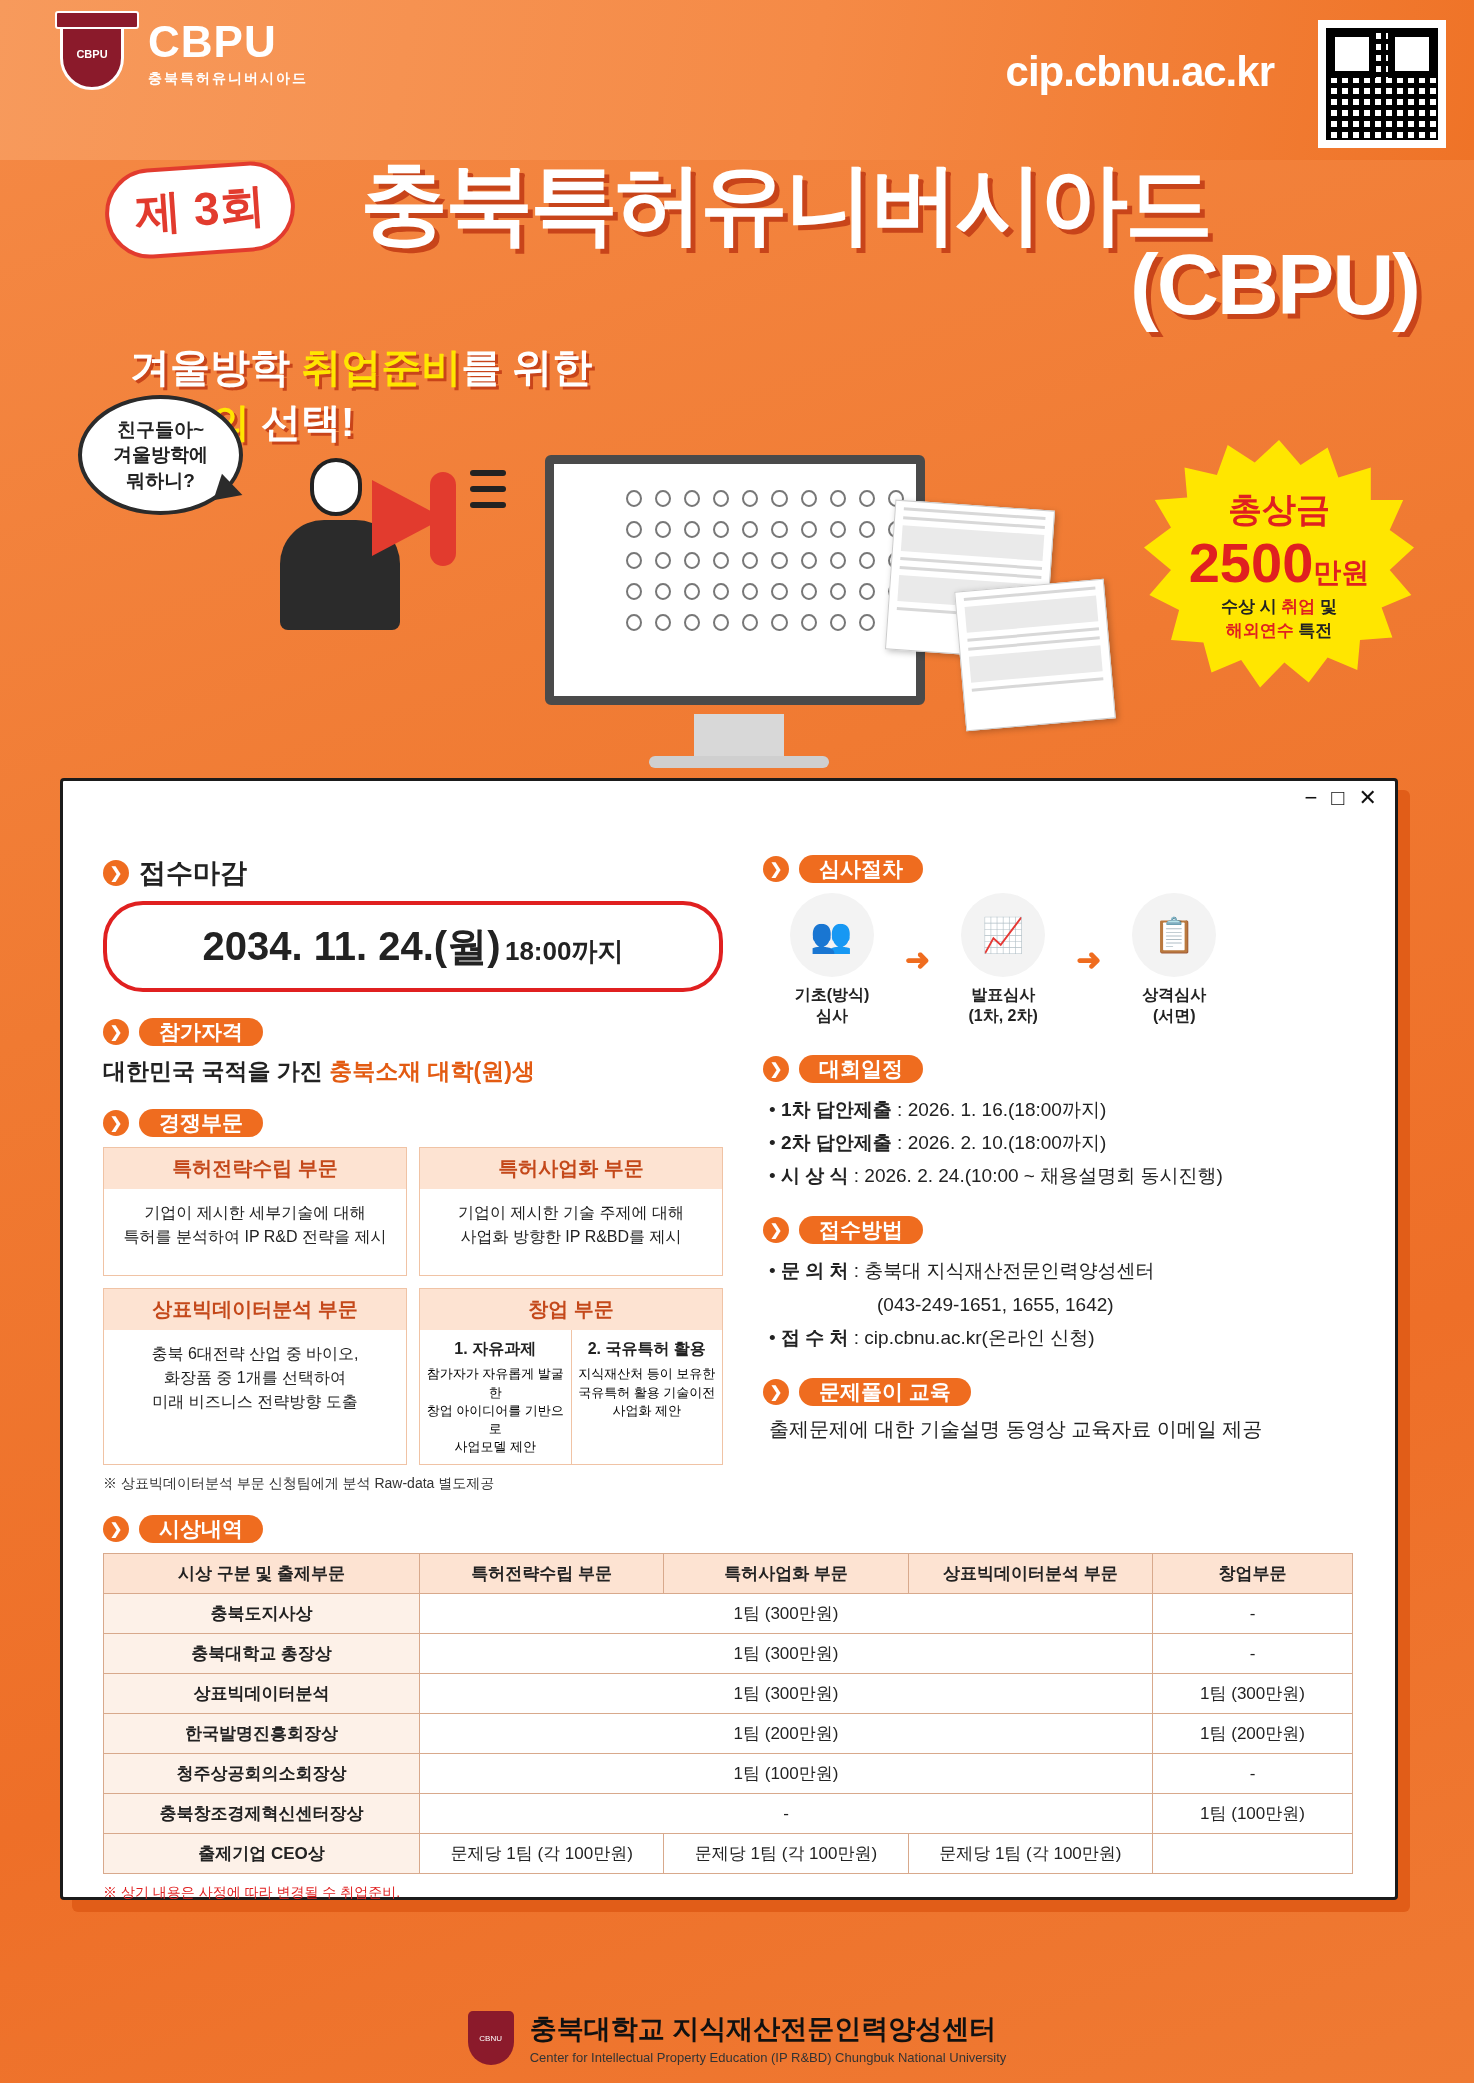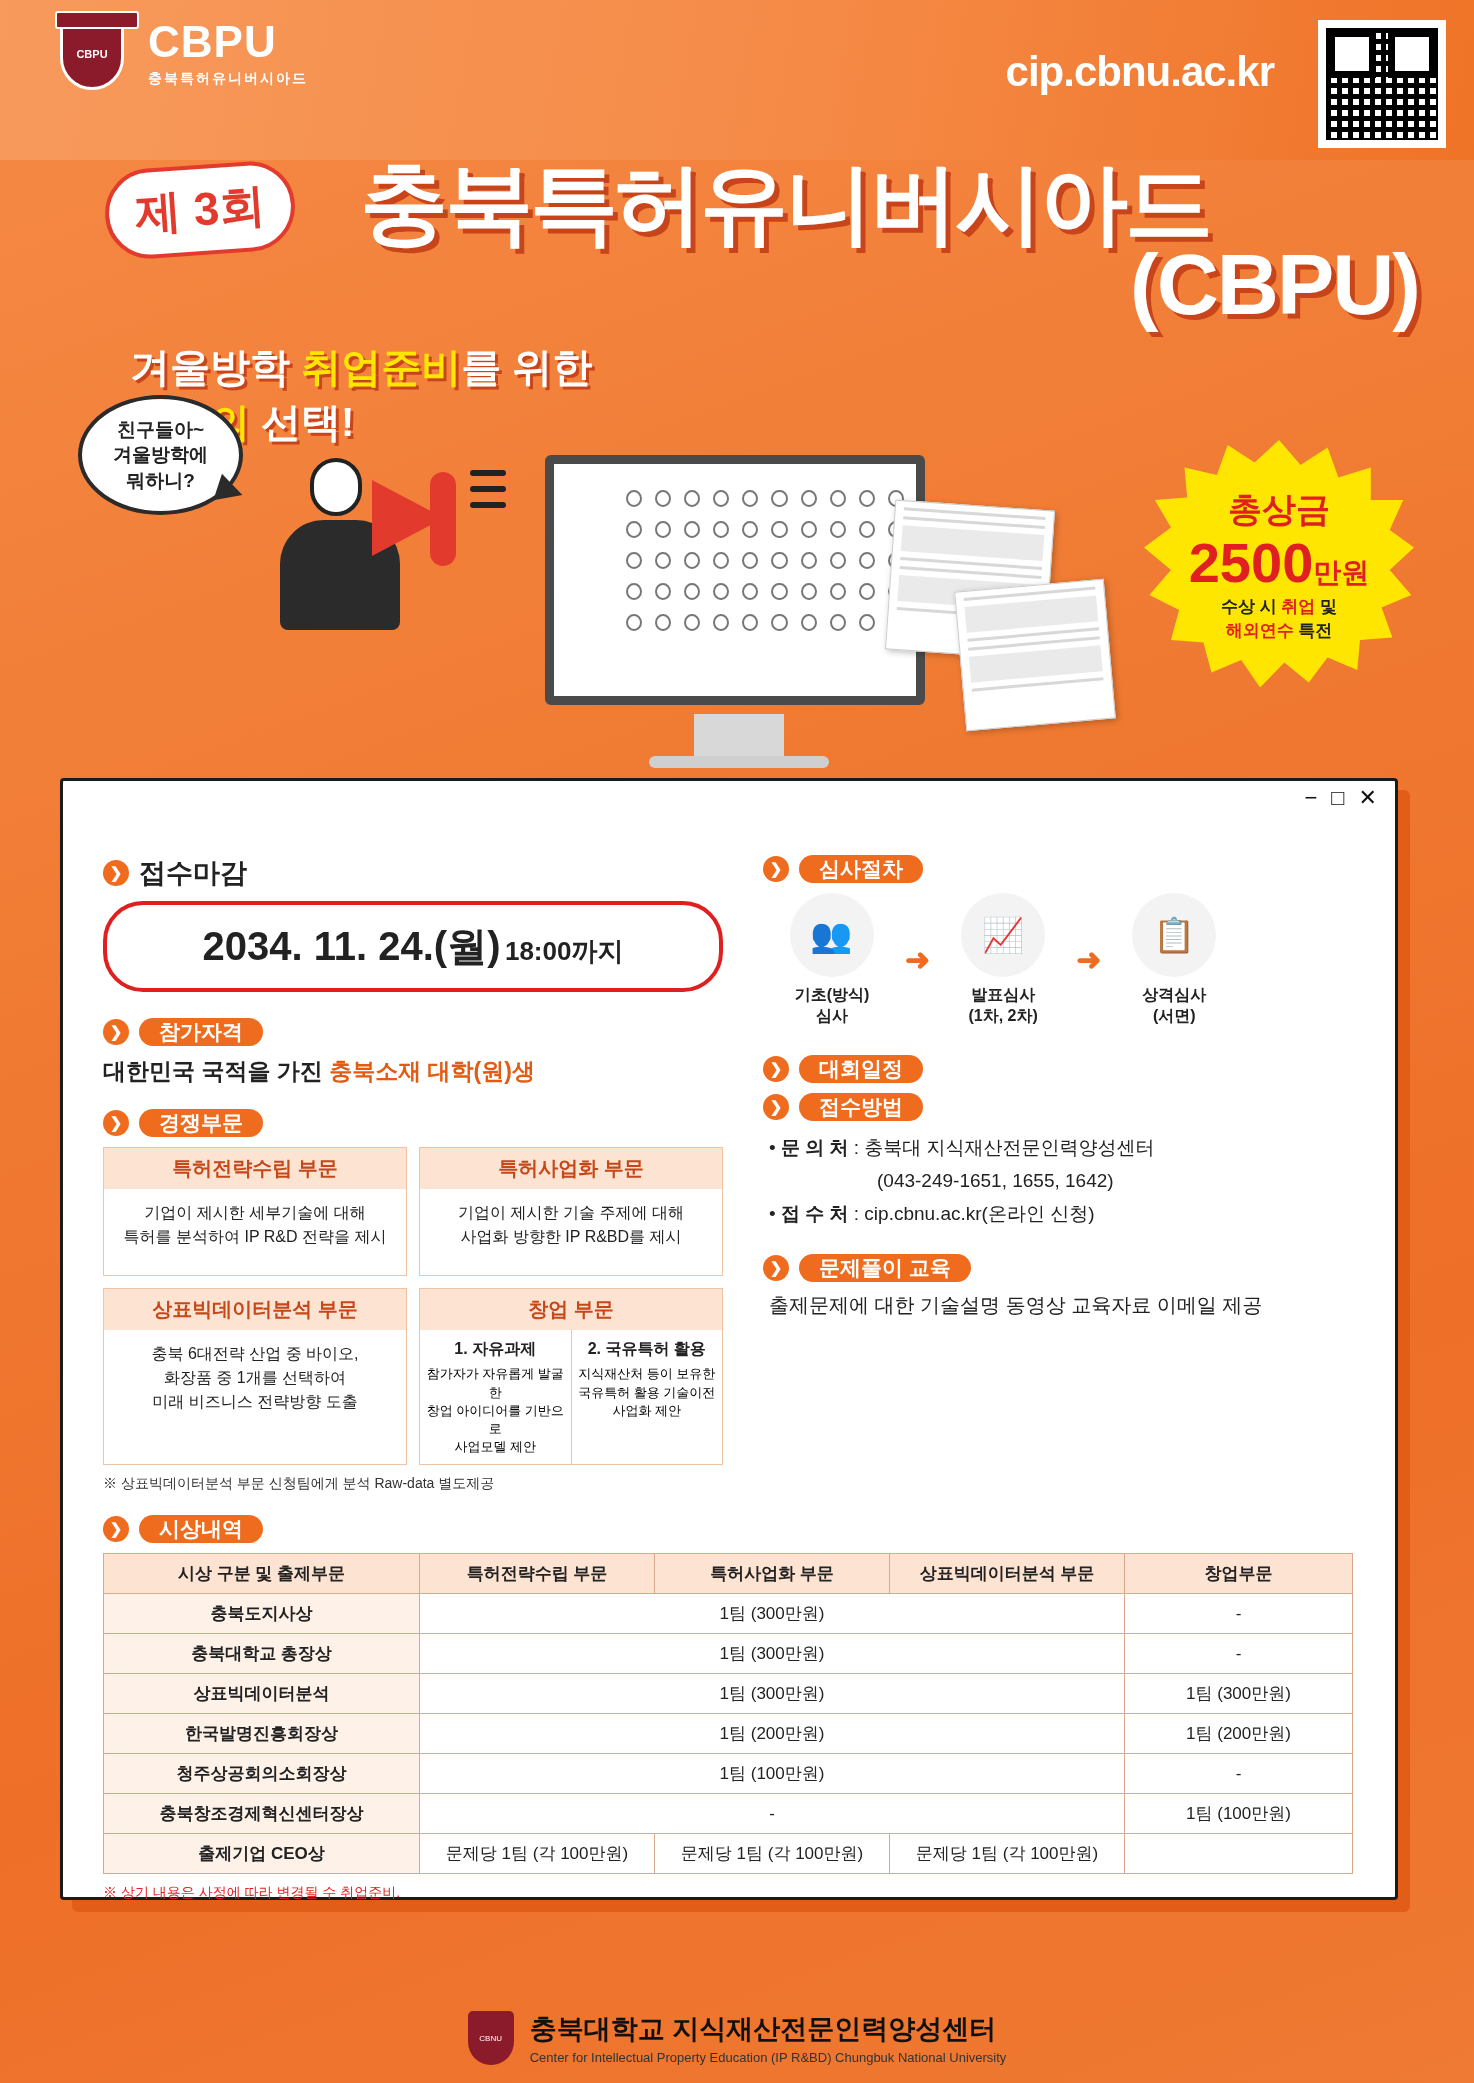--- a/index.html
+++ b/index.html
@@ -449,20 +449,25 @@
             <div class="circ">📋</div>
             <div class="lbl" style="white-space:pre-line;">상격심사
 (서면)</div>
           </div>
         </div>
 
         <div class="sec-head">
           <div class="arrow">❯</div>
           <div class="pill">대회일정</div>
         </div>
+        <ul class="bullets">
+          <li>• <b>1차 답안제출</b> : <span>2026. 1. 16.(18:00까지)</span></li>
+          <li>• <b>2차 답안제출</b> : <span>2026. 2. 10.(18:00까지)</span></li>
+          <li>• <b>시 상 식</b> : <span>2026. 2. 24.(10:00 ~ 채용설명회 동시진행)</span></li>
+        </ul>
 
         <div class="sec-head">
           <div class="arrow">❯</div>
           <div class="pill">접수방법</div>
         </div>
         <ul class="bullets">
           <li>• <b>문 의 처</b> : <span>충북대 지식재산전문인력양성센터</span></li>
           <li class="ind">(043-249-1651, 1655, 1642)</li>
           <li>• <b>접 수 처</b> : <span>cip.cbnu.ac.kr(온라인 신청)</span></li>
         </ul>
@@ -479,21 +484,21 @@
           <div class="arrow">❯</div>
           <div class="pill">시상내역</div>
         </div>
         <table>
           <thead>
             <tr>
               <th style="width:316px">시상 구분 및 출제부문</th>
               <th>특허전략수립 부문</th>
               <th>특허사업화 부문</th>
               <th>상표빅데이터분석 부문</th>
-              <th style="width:228px">창업부문</th>
+              <th style="width:200px">창업부문</th>
             </tr>
           </thead>
           <tbody>
             <tr>
               <th>충북도지사상</th>
               <td colspan="3">1팀 (300만원)</td>
               <td>-</td>
             </tr>
             <tr>
               <th>충북대학교 총장상</th>

